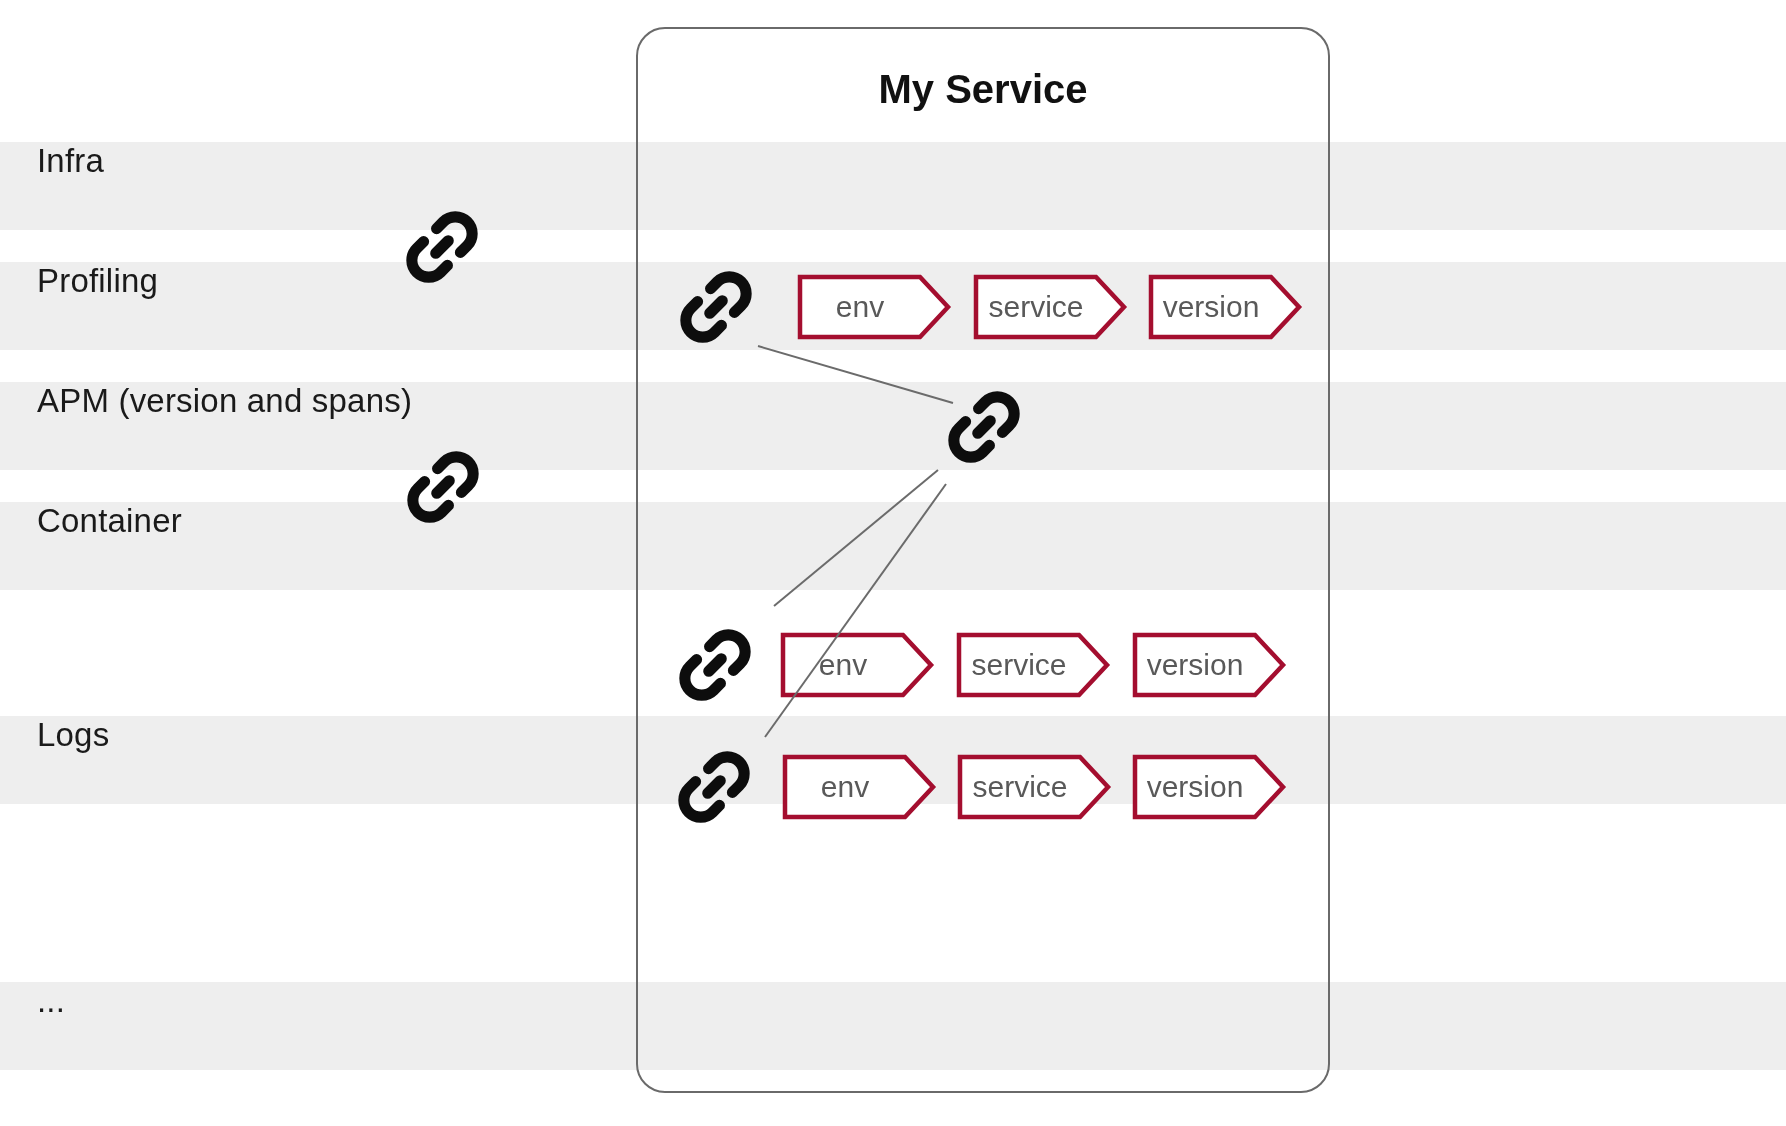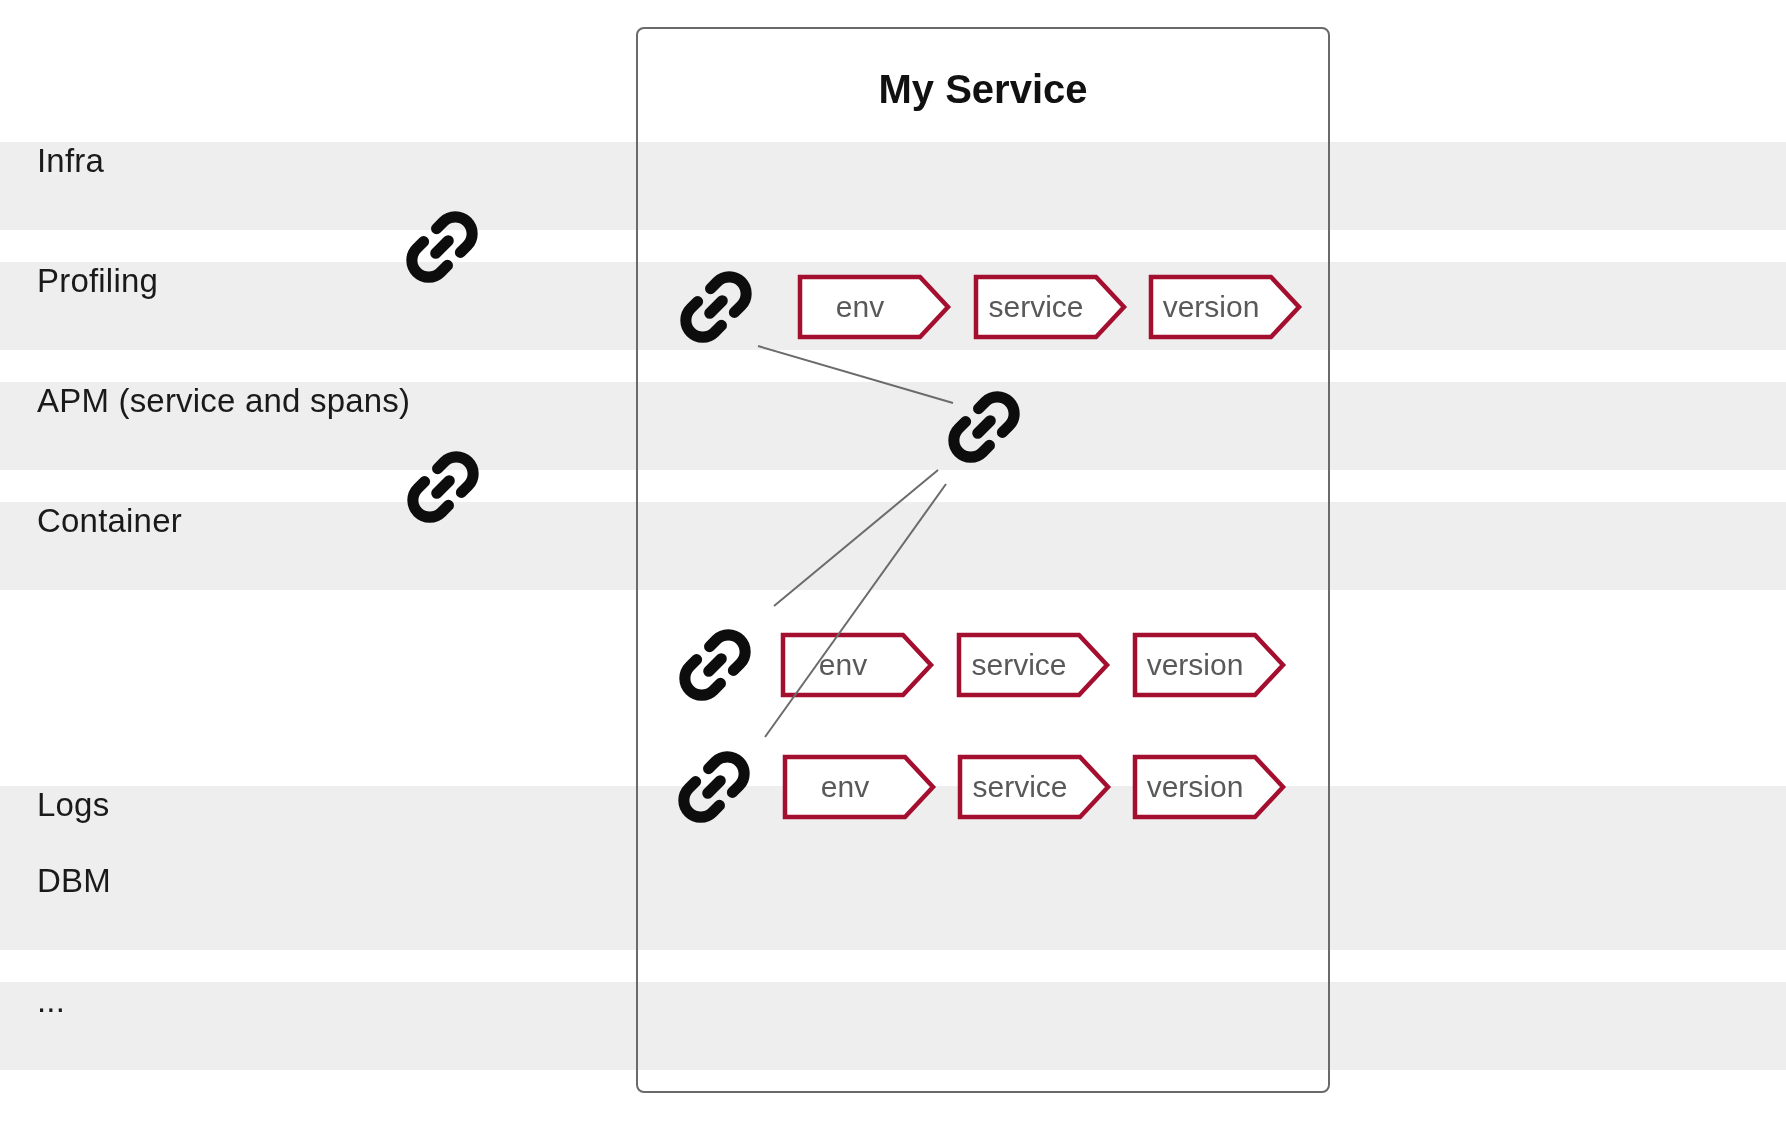--- a/index.html
+++ b/index.html
@@ -11,21 +11,21 @@
   .row{
     position:absolute;left:0;width:1786px;height:88px;background:#eeeeee;
     display:flex;align-items:flex-start;z-index:0;
   }
   .row-label{
     padding-left:37px;font-size:33px;color:#1a1a1a;letter-spacing:.2px;
   }
   
   .service-box{
     position:absolute;left:636px;top:27px;width:694px;height:1066px;
-    border:2.5px solid #6a6a6a;border-radius:8px;z-index:1;
+    border:2.5px solid #6a6a6a;border-radius:29px;z-index:1;
     display:flex;justify-content:center;box-sizing:border-box;text-align:center;
   }
   .service-title{
     margin-top:38px;font-size:40px;font-weight:600;color:#111111;
   }
   
   .link-icon{position:absolute;width:92px;height:92px;color:#0d0d0d;z-index:2;}
   
   .tag{position:absolute;width:154px;height:66px;z-index:3;}
   .tag svg{position:absolute;left:0;top:0;overflow:visible;}
@@ -53,30 +53,27 @@
     </defs>
   </svg>
 
   <div class="row" style="top:142px">
     <span class="row-label">Infra</span>
   </div>
   <div class="row" style="top:262px">
     <span class="row-label">Profiling</span>
   </div>
   <div class="row" style="top:382px">
-    <span class="row-label">APM (service and spans)</span>
+    <span class="row-label">APM (version and spans)</span>
   </div>
   <div class="row" style="top:502px">
     <span class="row-label">Container</span>
   </div>
-  <div class="row" style="top:786px">
+  <div class="row" style="top:716px">
     <span class="row-label">Logs</span>
-  </div>
-  <div class="row" style="top:862px">
-    <span class="row-label">DBM</span>
   </div>
   <div class="row" style="top:982px">
     <span class="row-label">...</span>
   </div>
 
   <div class="service-box">
     <div class="service-title">My Service</div>
   </div>
 
   <svg class="link-icon" viewBox="0 0 24 24" style="left:396px;top:201px">

